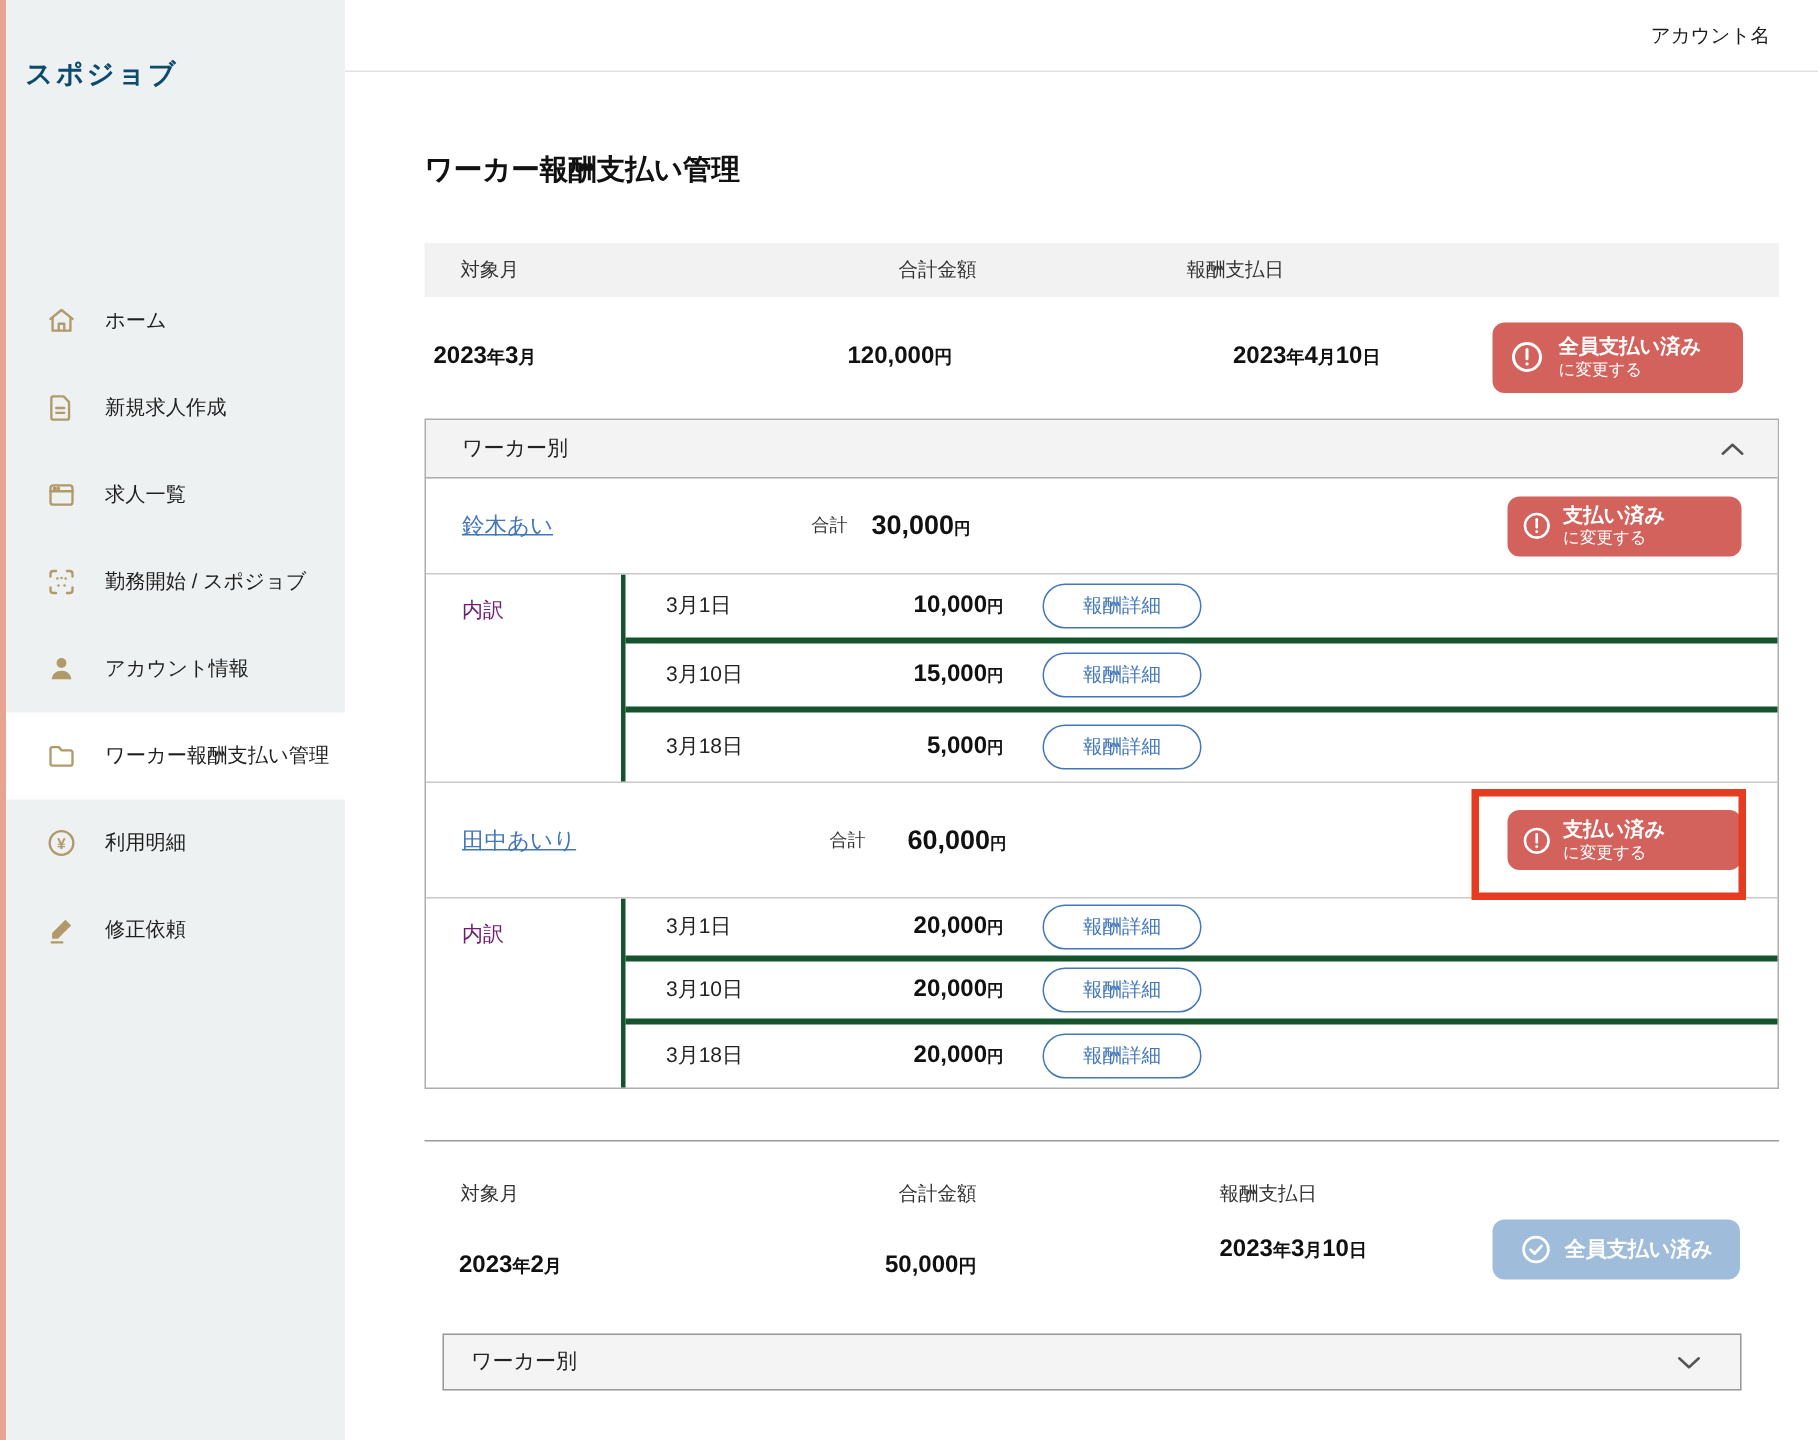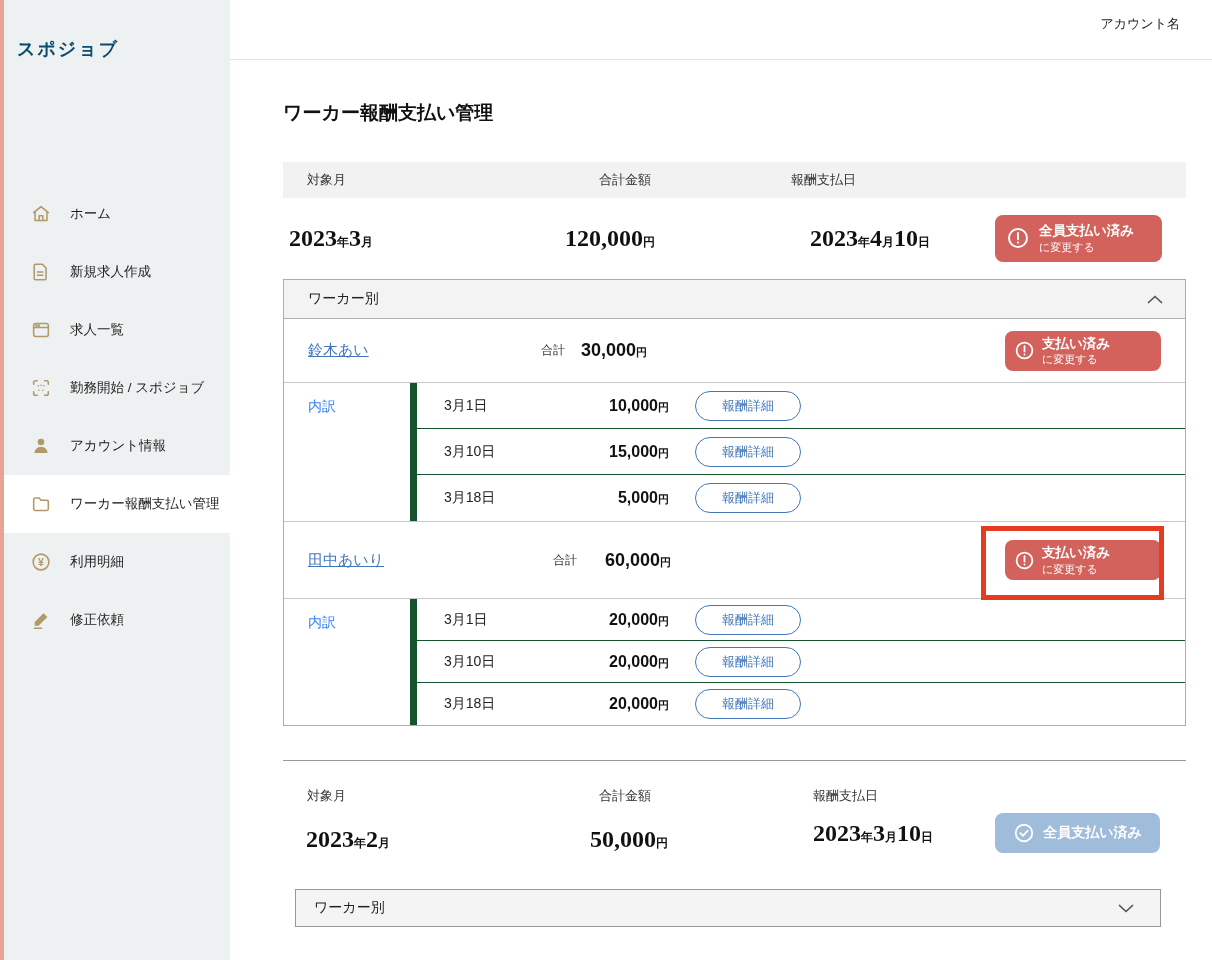--- a/index.html
+++ b/index.html
@@ -11,37 +11,37 @@
   
   .sidebar { position:absolute; left:0; top:0; width:230px; height:960px;
     background:#eef1f1; border-left:4px solid #e9a392; }
   .logo { padding:13px 0 0 13px; color:#0c4a6e; font-size:18px; font-weight:bold; letter-spacing:2px;margin-top:24px; }
   .nav { position:absolute; top:185px; left:0; width:230px; }
   .nav-item { display:flex; align-items:center; height:58px; padding-left:26px;
     font-size:13.5px; color:#1f1f1f; cursor:pointer; white-space:nowrap; }
   .nav-item .ni-icon { width:22px; height:22px; flex:0 0 22px; margin-right:18px; display:flex; align-items:center; justify-content:center; }
   .nav-item.active { background:#fff; }
   
-  .topbar { position:absolute; left:230px; top:0; width:982px; height:60px;
+  .topbar { position:absolute; left:230px; top:0; width:982px; height:48px;
     background:#fff; border-bottom:1px solid #e2e2e2; }
   .account { position:absolute; right:32px; top:15px; font-size:13px; color:#1a1a1a; cursor:pointer; }
   
   .main { position:absolute; left:283px; top:48px; width:903px; }
   .page-title { margin-top:52px; font-size:19px; font-weight:bold; color:#111; }
 
   .header-band { margin-top:36px; height:36px; background:#f2f2f2; display:flex; align-items:center; font-size:13px; color:#333; }
   .hb-c1 { width:316px; padding-left:24px; }
   .hb-c2 { width:192px; }
   .hb-c3 { flex:1; }
 
   .summary-row { display:flex; align-items:center; margin-top:16px; height:48px; }
   .sr-c1 { width:282px; padding-left:6px; }
   .sr-c2 { width:245px; }
   .sr-c3 { flex:1; }
-  .big   { font-size:24px; font-weight:bold; color:#111;font-family:Liberation Serif, serif; }
+  .big   { font-size:16px; font-weight:bold; color:#111; }
   .unit  { font-size:12px; font-weight:bold; color:#111; }
 
   .btn-red { background:#d2625b; color:#fff; border:none; border-radius:8px;
     display:flex; align-items:center; text-align:left; cursor:pointer;
     font-family:inherit; }
   .btn-red-lg { width:167px; height:47px; gap:9px; padding-left:11px; margin-left:auto; margin-right:24px; }
   .btn-red-sm { width:156px; height:40px; gap:7px; padding-left:9px; }
   .btn-lines { line-height:1.3; }
   .btn-l1 { font-size:13.5px; font-weight:bold; display:block; }
   .btn-l2 { font-size:11px; display:block; }
@@ -58,23 +58,23 @@
   .worker-name a { color:#4377b9; text-decoration:underline; cursor:pointer; }
   .goukei { font-size:12px; color:#333; margin-right:16px; }
   .worker-total { font-size:18px; font-weight:bold; color:#111; }
   .worker-total .unit { font-size:11px; }
   .row-btn-area { margin-left:auto; margin-right:24px; position:relative; }
   .annotation { position:absolute; left:-24px; right:-3px; top:-14px; bottom:-20px;
     border:5px solid #e53b20; pointer-events:none; z-index:5; }
 
   .bd { display:flex; border-bottom:1px solid #c9c9c9; }
   .bd:last-child { border-bottom:none; }
-  .bd-left { width:133px; border-right:7px solid #14532d; padding:15px 0 0 24px; font-size:14px; color:#3b82f6; }
+  .bd-left { width:133px; border-right:3px solid #14532d; padding:15px 0 0 24px; font-size:14px; color:#701a75; }
   .bd-rows { flex:1; }
-  .bd-row { display:flex; align-items:center; height:46px; padding-left:27px; border-bottom:1px solid #14532d; }
+  .bd-row { display:flex; align-items:center; height:46px; padding-left:27px; border-bottom:4px solid #14532d; }
   .bd2 .bd-row { height:42px; }
   .bd-row:last-child { border-bottom:none; }
   .bd-date { width:140px; font-size:14px; color:#222; }
   .bd-amount { width:85px; text-align:right; font-size:16px; font-weight:bold; color:#111; }
   .bd-amount .unit { font-size:11px; }
   .btn-detail { margin-left:26px; width:106px; height:30px; border:1px solid #4377b9; color:#4377b9;
     background:#fff; border-radius:15px; font-size:13px; cursor:pointer; font-family:inherit;text-align:center; }
 
   .divider { margin-top:34px; border-top:1px solid #9a9a9a; }
 
@@ -212,21 +212,21 @@
     <div class="hb-c3">報酬支払日</div>
   </div>
 
   <div class="summary-row">
     <div class="sr-c1">
       <span class="big">2023</span><span class="unit">年</span><span class="big">3</span><span class="unit">月</span>
     </div>
     <div class="sr-c2">
       <span class="big">120,000</span><span class="unit">円</span>
     </div>
-    <div class="sr-c3" style="display:flex; align-items:center;">
+    <div class="sr-c3" style="display:flex; align-items:center;margin-left:12px;">
       <span>
         <span class="big">2023</span><span class="unit">年</span><span class="big">4</span><span class="unit">月</span><span class="big">10</span><span class="unit">日</span>
       </span>
       <button class="btn-red btn-red-lg">
         <svg class="white-ic" width="24" height="24" viewBox="0 0 24 24">
             <circle cx="12" cy="12" r="9"></circle>
             <line x1="12" y1="7" x2="12" y2="13.2"></line>
             <circle cx="12" cy="16.6" r="1.1" fill="#fff" stroke="none"></circle>
           </svg>
         <span class="btn-lines">

